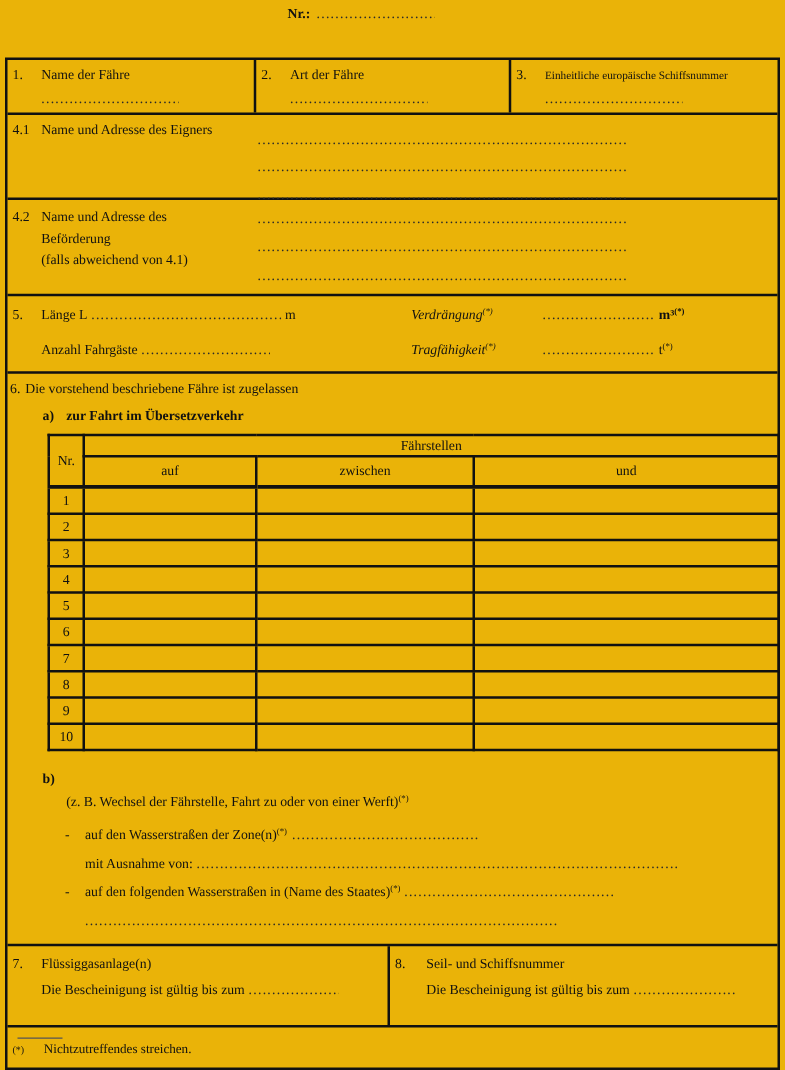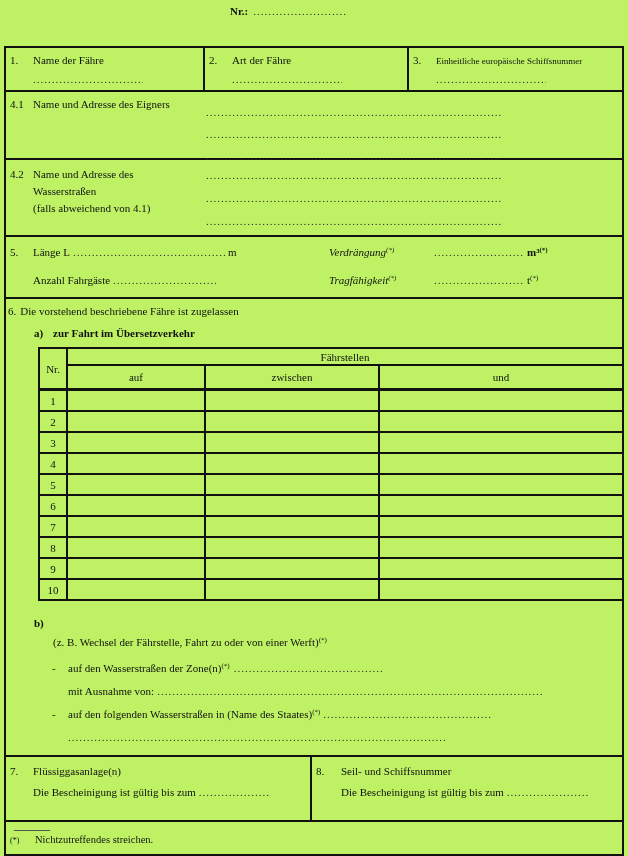--- a/index.html
+++ b/index.html
@@ -1,16 +1,16 @@
 <!DOCTYPE html>
 <html><head>
 <meta charset="utf-8">
 <style>
   html,body{margin:0;padding:0;background:#fff;}
-  .page{position:relative;width:628px;height:856px;background:#bef264;
+  .page{position:relative;width:628px;height:856px;background:#eab308;
         font-family:"Liberation Serif",serif;font-size:11px;color:#111;overflow:hidden;}
   .bold{font-weight:bold;}
   sup{font-size:7px;line-height:0;vertical-align:4px;letter-spacing:0;}
   
   .dots{display:inline-block;overflow:hidden;white-space:nowrap;height:13px;
         letter-spacing:1px;color:#2a2a2a;font-size:11px;vertical-align:baseline;}
   
   .title{position:absolute;top:5px;left:230px;display:flex;align-items:baseline;}
   .title .dots{width:95px;margin-left:5px;}
   
@@ -139,21 +139,21 @@
         <span class="dotline"><span class="dots">........................................................................................................................................................................</span></span>
       </div>
     </div>
 
     <div class="frow r42">
       <div class="lblcol">
         <div class="lblline" style="line-height:17px;">
           <span class="num">4.2</span>
           <span>Name und Adresse des</span>
         </div>
-        <div class="ind">Wasserstraßen</div>
+        <div class="ind">Beförderung</div>
         <div class="ind">(falls abweichend von 4.1)</div>
       </div>
       <div class="dotcol">
         <span class="dotline"><span class="dots">........................................................................................................................................................................</span></span>
         <span class="dotline"><span class="dots">........................................................................................................................................................................</span></span>
         <span class="dotline"><span class="dots">........................................................................................................................................................................</span></span>
       </div>
     </div>
 
     <div class="frow r5">

